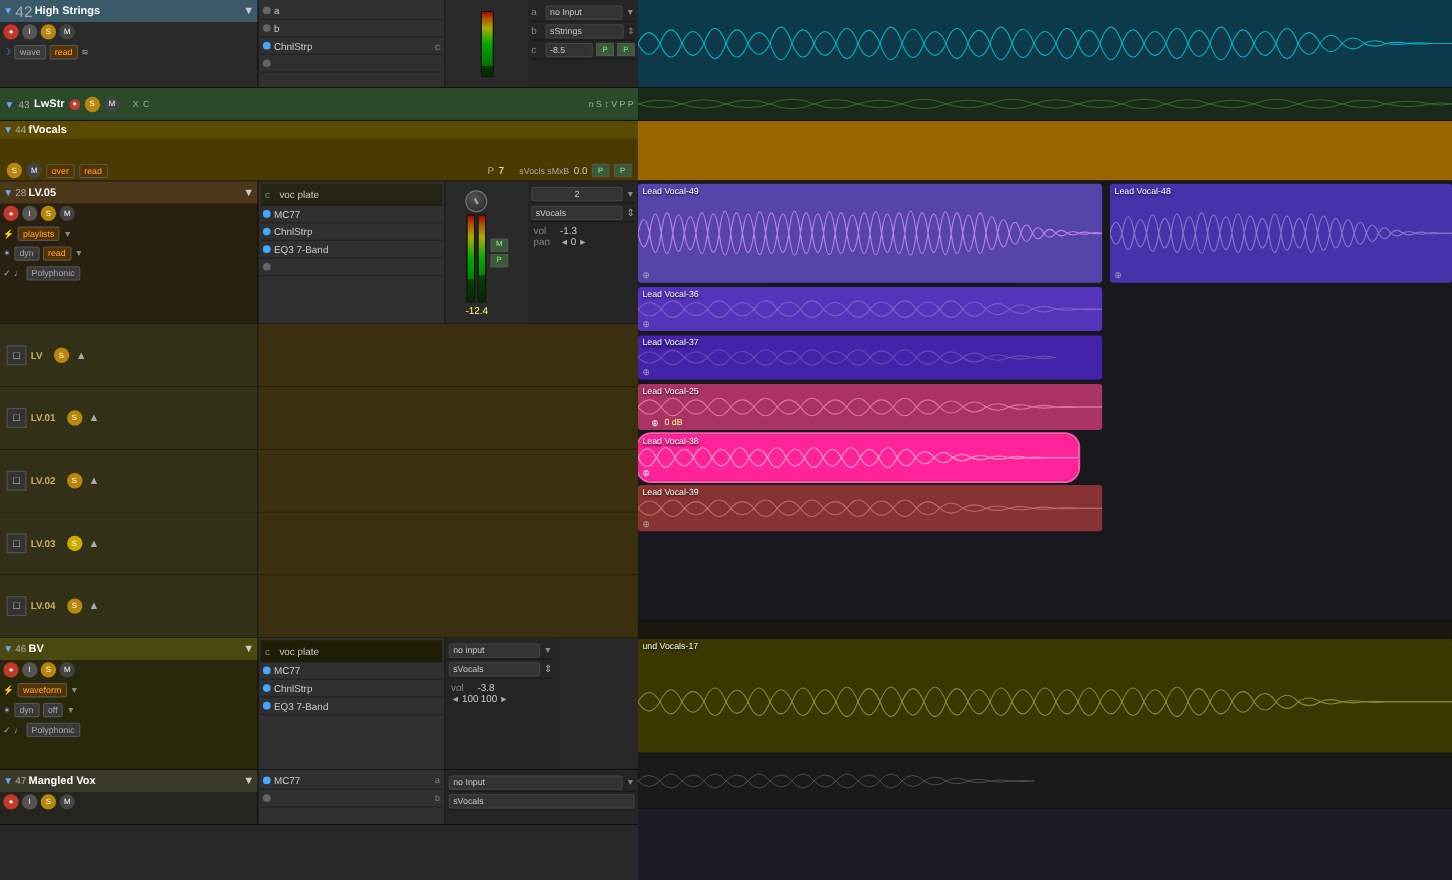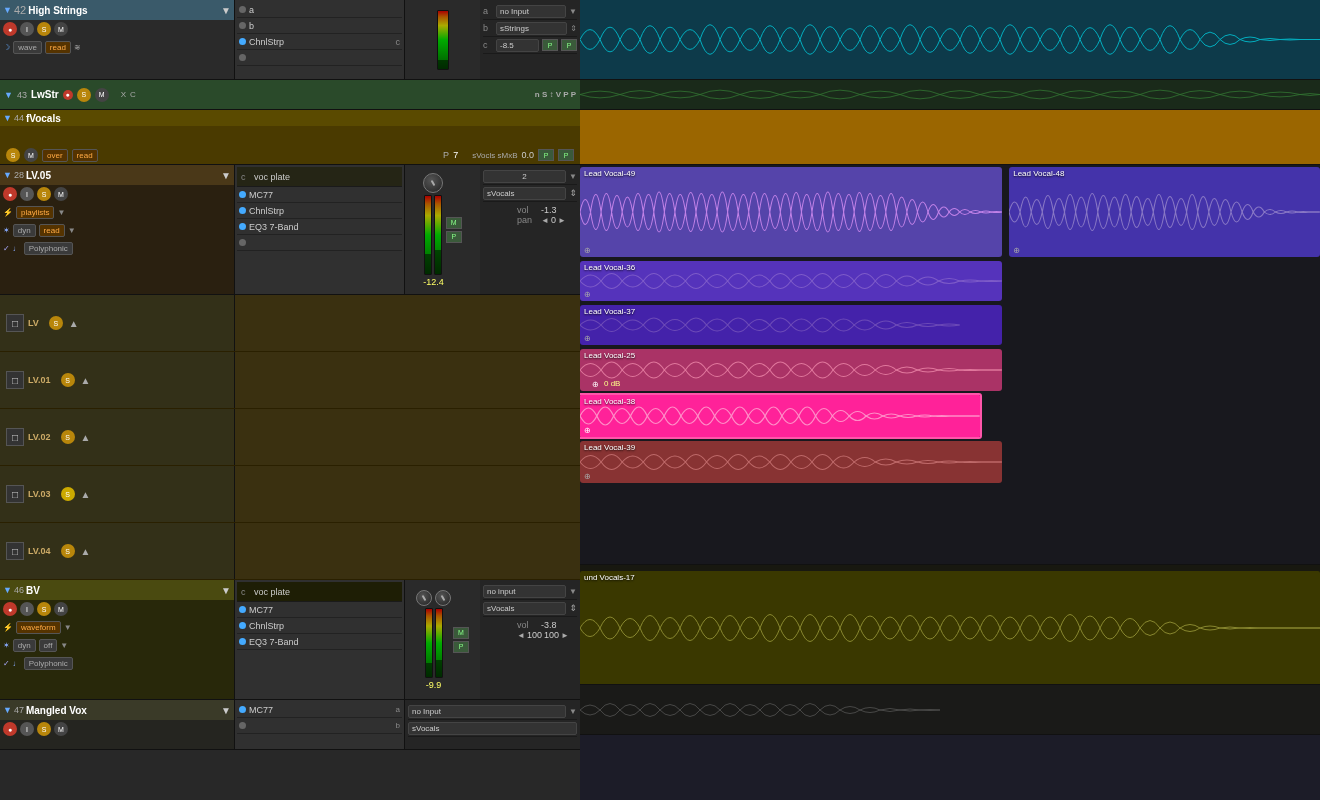--- a/index.html
+++ b/index.html
@@ -246,21 +246,20 @@
       color: #aaa;
       font-size: 8px;
       position: absolute;
       bottom: 2px;
       left: 4px;
     }
     .vol-row, .pan-row {
       display: flex;
       align-items: center;
       gap: 2px;
-      margin-left: 32px;
     }
     .vol-label { color: #888; width: 22px; }
     .vol-val { color: #ccc; }
 
     
     .knob {
       width: 20px;
       height: 20px;
       border-radius: 50%;
       background: radial-gradient(circle at 40% 35%, #555, #222);
@@ -322,21 +321,21 @@
 <body>
 
 <div class="main-layout">
 
   <div class="tracks-left">
 
     <div class="track-strip" style="height:80px;">
       <div class="track-strip-header">
         <div class="track-name-row" style="background:#3a5a6a;">
           <span class="tri-arrow">▼</span>
-          <span style="color:#aaa;font-size:11px;">42</span>
+          <span style="color:#aaa;font-size:14px;">42</span>
           <span style="color:#fff;font-weight:bold;font-size:10px;">High Strings</span>
           <span style="margin-left:auto;">▼</span>
         </div>
         <div class="controls-row">
           <button class="btn-small btn-rec">●</button>
           <button class="btn-small btn-input">I</button>
           <button class="btn-small btn-solo">S</button>
           <button class="btn-small btn-mute">M</button>
         </div>
         <div class="second-row">
@@ -397,21 +396,21 @@
     <div class="track-strip" style="height:30px;">
       <div style="background:#2a4a2a;width:100%;display:flex;align-items:center;padding:0 4px;gap:4px;">
         <span style="color:#6af;font-size:9px;">▼</span>
         <span style="color:#aaa;font-size:9px;">43</span>
         <span style="color:#fff;font-size:10px;font-weight:bold;">LwStr</span>
         <button class="btn-small btn-rec" style="width:10px;height:10px;">●</button>
         <button class="btn-small btn-solo">S</button>
         <button class="btn-small btn-mute">M</button>
         <span style="color:#aaa;font-size:8px;margin-left:8px;">X</span>
         <span style="color:#aaa;font-size:8px;">C</span>
-        <span style="margin-left:auto;color:#aaa;font-size:8px;font-weight:bold;">n S ↕ V P P</span>
+        <span style="margin-left:auto;color:#aaa;font-size:8px;">n S ↕ V P P</span>
       </div>
     </div>
 
     <div class="track-strip" style="height:55px;">
       <div style="background:#4a3a00;width:100%;display:flex;flex-direction:column;">
         <div class="track-name-row" style="background:#5a4a00;">
           <span style="color:#6af;font-size:9px;">▼</span>
           <span style="color:#aaa;font-size:9px;">44</span>
           <span style="color:#fff;font-weight:bold;font-size:10px;">fVocals</span>
         </div>
@@ -627,41 +626,20 @@
         <div class="ins-item">
           <div class="led-dot on"></div>
           <span>ChnlStrp</span>
         </div>
         <div class="ins-item">
           <div class="led-dot on"></div>
           <span>EQ3 7-Band</span>
         </div>
       </div>
 
-      <div class="fader-section" style="width:55px;flex-direction:row;gap:2px;">
-        <div style="display:flex;flex-direction:column;align-items:center;gap:2px;">
-          <div style="display:flex;gap:3px;">
-            <div class="knob" style="width:16px;height:16px;"></div>
-            <div class="knob" style="width:16px;height:16px;"></div>
-          </div>
-          <div style="display:flex;gap:2px;">
-            <div class="meter-bar" style="height:70px;width:8px;">
-              <div class="meter-level" style="height:20%;"></div>
-            </div>
-            <div class="meter-bar" style="height:70px;width:8px;">
-              <div class="meter-level" style="height:25%;"></div>
-            </div>
-          </div>
-          <div class="db-display">-9.9</div>
-        </div>
-        <div style="display:flex;flex-direction:column;justify-content:center;gap:2px;">
-          <button class="pp-btn">M</button>
-          <button class="pp-btn">P</button>
-        </div>
-      </div>
 
       <div class="io-section" style="width:95px;">
         <div class="io-line">
           <span class="dropdown-val">no input</span>
           <span class="arrow-down">▼</span>
         </div>
         <div class="io-line">
           <span class="dropdown-val">sVocals</span>
           <span style="color:#aaa;">⇕</span>
         </div>
@@ -796,21 +774,21 @@
         <span style="position:absolute;bottom:2px;left:12px;font-size:8px;color:#fff;">⊕</span>
         <span style="position:absolute;bottom:3px;left:24px;font-size:8px;color:#ff8;">0 dB</span>
         <svg viewBox="0 0 400 42" width="100%" height="42" preserveAspectRatio="none">
           <g stroke="#ee88aa" stroke-width="1" fill="none" opacity="0.8">
             <path d="M0,21 Q10,8 20,21 Q30,5 40,21 Q50,8 60,21 Q70,5 80,21 Q90,8 100,21 Q110,5 120,21 Q130,8 140,21 Q150,5 160,21 Q170,8 180,21 Q190,5 200,21 Q210,8 220,21 Q230,5 240,21 Q250,8 260,21 Q270,10 280,21 Q290,12 300,21 Q310,15 320,21 Q330,17 340,21 Q350,18 360,21 Q370,20 380,21 Q390,21 400,21"></path>
             <path d="M0,21 Q10,34 20,21 Q30,37 40,21 Q50,34 60,21 Q70,37 80,21 Q90,34 100,21 Q110,37 120,21 Q130,34 140,21 Q150,37 160,21 Q170,34 180,21 Q190,37 200,21 Q210,34 220,21 Q230,37 240,21 Q250,34 260,21 Q270,32 280,21 Q290,30 300,21 Q310,27 320,21 Q330,25 340,21 Q350,23 360,21 Q370,22 380,21 Q390,21 400,21"></path>
           </g>
         </svg>
       </div>
 
-      <div style="position:absolute;top:230px;left:0;width:54%;height:42px;background:#ff2299;border-radius:1px;overflow:hidden;outline:2px solid #ff55aa;z-index:5;">
+      <div style="position:absolute;top:230px;left:0;width:54%;height:42px;background:#ff2299;border-radius:12px;overflow:hidden;outline:2px solid #ff55aa;z-index:5;">
         <span class="clip-label">Lead Vocal-38</span>
         <span style="position:absolute;bottom:2px;left:4px;font-size:8px;color:#fff;">⊕</span>
         <svg viewBox="0 0 380 42" width="100%" height="42" preserveAspectRatio="none">
           <g stroke="#ff99cc" stroke-width="1.2" fill="none" opacity="0.9">
             <path d="M0,21 Q8,5 16,21 Q24,3 32,21 Q40,6 48,21 Q56,3 64,21 Q72,6 80,21 Q88,3 96,21 Q104,6 112,21 Q120,3 128,21 Q136,6 144,21 Q152,3 160,21 Q168,6 176,21 Q184,3 192,21 Q200,6 208,21 Q216,3 224,21 Q232,6 240,21 Q248,10 256,21 Q264,12 272,21 Q280,15 288,21 Q296,17 304,21 Q312,18 320,21 Q328,19 336,21 Q344,20 352,21 Q360,21 370,21 Q375,21 380,21"></path>
             <path d="M0,21 Q8,37 16,21 Q24,39 32,21 Q40,36 48,21 Q56,39 64,21 Q72,36 80,21 Q88,39 96,21 Q104,36 112,21 Q120,39 128,21 Q136,36 144,21 Q152,39 160,21 Q168,36 176,21 Q184,39 192,21 Q200,36 208,21 Q216,39 224,21 Q232,36 240,21 Q248,32 256,21 Q264,30 272,21 Q280,27 288,21 Q296,25 304,21 Q312,24 320,21 Q328,23 336,21 Q344,22 352,21 Q360,21 370,21 Q375,21 380,21"></path>
           </g>
         </svg>
       </div>
 
@@ -821,21 +799,21 @@
           <g stroke="#cc7777" stroke-width="1" fill="none" opacity="0.8">
             <path d="M0,21 Q10,8 20,21 Q30,6 40,21 Q50,9 60,21 Q70,6 80,21 Q90,9 100,21 Q110,6 120,21 Q130,8 140,21 Q150,6 160,21 Q170,9 180,21 Q190,6 200,21 Q210,8 220,21 Q230,6 240,21 Q250,9 260,21 Q270,12 280,21 Q290,15 300,21 Q310,17 320,21 Q330,18 340,21 Q350,19 360,21 Q370,20 380,21 Q390,21 400,21"></path>
             <path d="M0,21 Q10,34 20,21 Q30,36 40,21 Q50,33 60,21 Q70,36 80,21 Q90,33 100,21 Q110,36 120,21 Q130,34 140,21 Q150,36 160,21 Q170,33 180,21 Q190,36 200,21 Q210,34 220,21 Q230,36 240,21 Q250,33 260,21 Q270,30 280,21 Q290,27 300,21 Q310,25 320,21 Q330,24 340,21 Q350,23 360,21 Q370,22 380,21 Q390,21 400,21"></path>
           </g>
         </svg>
       </div>
 
     </div>
 
     <div class="right-track rt-46">
-      <div style="position:absolute;top:6px;left:0;right:0;height:133px;background:#3a3800;border-radius:2px;overflow:hidden;">
+      <div style="position:absolute;top:16px;left:0;right:0;height:133px;background:#3a3800;border-radius:2px;overflow:hidden;">
         <span class="clip-label">und Vocals-17</span>
         <span style="position:absolute;bottom:3px;left:4px;font-size:8px;color:#aaa;">⊕</span>
         <svg viewBox="0 0 740 115" width="100%" height="115" preserveAspectRatio="none">
           <g stroke="#aaaa44" stroke-width="1" fill="none" opacity="0.7">
             <path d="M0,57 Q10,40 20,57 Q30,35 40,57 Q50,38 60,57 Q70,32 80,57 Q90,36 100,57 Q110,32 120,57 Q130,35 140,57 Q150,32 160,57 Q170,35 180,57 Q190,30 200,57 Q210,33 220,57 Q230,30 240,57 Q250,33 260,57 Q270,30 280,57 Q290,33 300,57 Q310,35 320,57 Q330,32 340,57 Q350,35 360,57 Q370,32 380,57 Q390,35 400,57 Q410,32 420,57 Q430,35 440,57 Q450,32 460,57 Q470,35 480,57 Q490,30 500,57 Q510,33 520,57 Q530,35 540,57 Q550,38 560,57 Q570,42 580,57 Q590,45 600,57 Q610,50 620,57 Q630,53 640,57 Q650,55 660,57 Q670,56 680,57 Q690,57 700,57 Q720,57 740,57"></path>
             <path d="M0,57 Q10,74 20,57 Q30,79 40,57 Q50,76 60,57 Q70,82 80,57 Q90,78 100,57 Q110,82 120,57 Q130,79 140,57 Q150,82 160,57 Q170,79 180,57 Q190,84 200,57 Q210,81 220,57 Q230,84 240,57 Q250,81 260,57 Q270,84 280,57 Q290,81 300,57 Q310,79 320,57 Q330,82 340,57 Q350,79 360,57 Q370,82 380,57 Q390,79 400,57 Q410,82 420,57 Q430,79 440,57 Q450,82 460,57 Q470,79 480,57 Q490,84 500,57 Q510,81 520,57 Q530,79 540,57 Q550,76 560,57 Q570,72 580,57 Q590,69 600,57 Q610,64 620,57 Q630,61 640,57 Q650,59 660,57 Q670,58 680,57 Q690,57 700,57 Q720,57 740,57"></path>
           </g>
         </svg>
       </div>
     </div>

